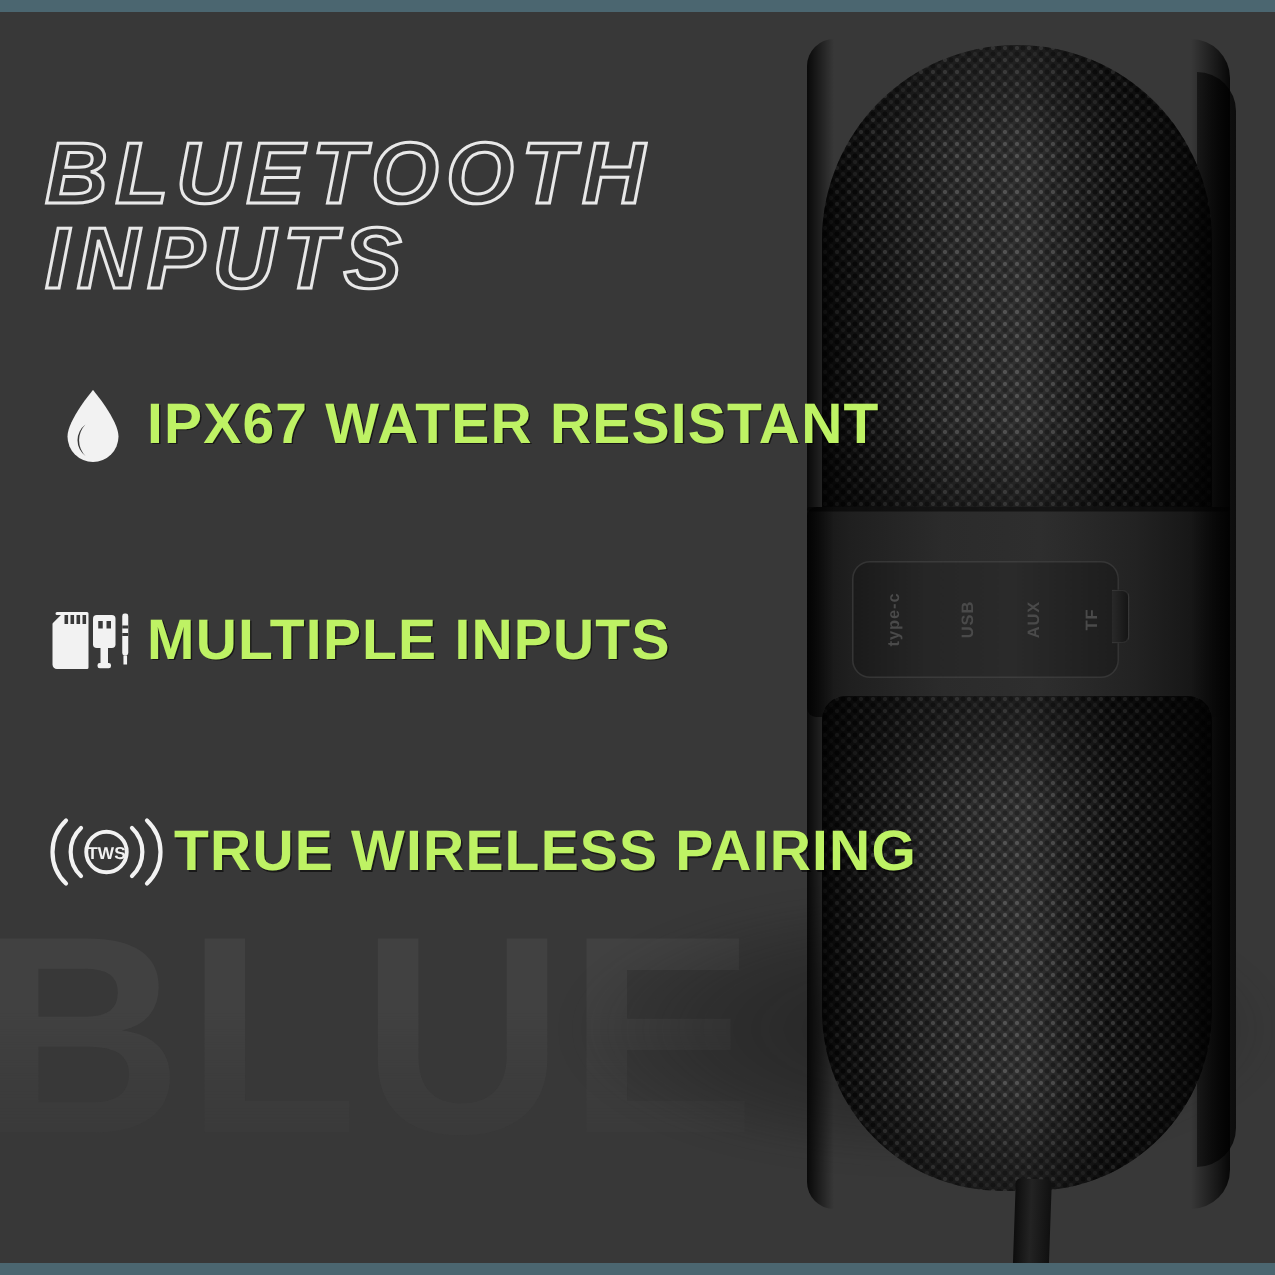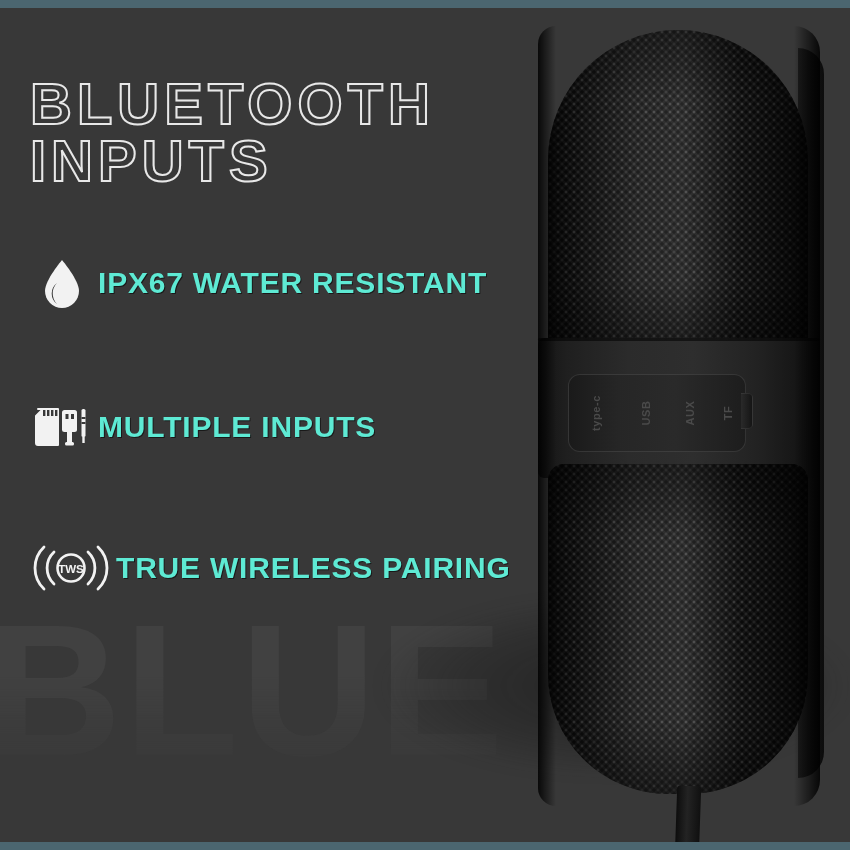--- a/index.html
+++ b/index.html
@@ -16,34 +16,34 @@
   #watermark{
     position:absolute;left:-14px;top:596px;
     font-size:188px;font-weight:700;letter-spacing:2px;
     font-family:"Liberation Sans",sans-serif;
     color:#414141;line-height:1;white-space:nowrap;z-index:1;
     -webkit-mask-image:linear-gradient(to bottom,#000 0%,#000 42%,rgba(0,0,0,.45) 70%,rgba(0,0,0,.12) 92%,rgba(0,0,0,0) 100%);
     mask-image:linear-gradient(to bottom,#000 0%,#000 42%,rgba(0,0,0,.45) 70%,rgba(0,0,0,.12) 92%,rgba(0,0,0,0) 100%);
   }
 
   
-  #headline{position:absolute;left:30px;top:76px;z-index:20;}
+  #headline{position:absolute;left:30px;top:88px;z-index:20;font-style:italic;}
   .headline-line{
     font-size:58px;line-height:.98;font-weight:700;letter-spacing:5px;
     color:transparent;
     -webkit-text-stroke:2px #e8e8e8;
     font-family:"Liberation Sans",sans-serif;
     white-space:nowrap;
   }
 
   
   .feature-row{position:absolute;left:34px;display:flex;align-items:center;z-index:20;}
   .feature-row .ico{width:56px;height:56px;display:flex;align-items:center;justify-content:center;flex:0 0 auto;}
   .feature-label{
-    margin-left:8px;font-size:30px;font-weight:700;letter-spacing:.8px;color:#5eead4;
+    margin-left:8px;font-size:38px;font-weight:700;letter-spacing:.8px;color:#bef264;
     white-space:nowrap;text-shadow:1px 1px 0 rgba(0,0,0,.55);
   }
   #row-water{top:255px;}
   #row-inputs{top:399px;}
   #row-tws{top:540px;}
 
   
   #speaker-wrap{position:absolute;left:498px;top:8px;width:352px;height:842px;z-index:10;}
 
   #speaker-shadow{

